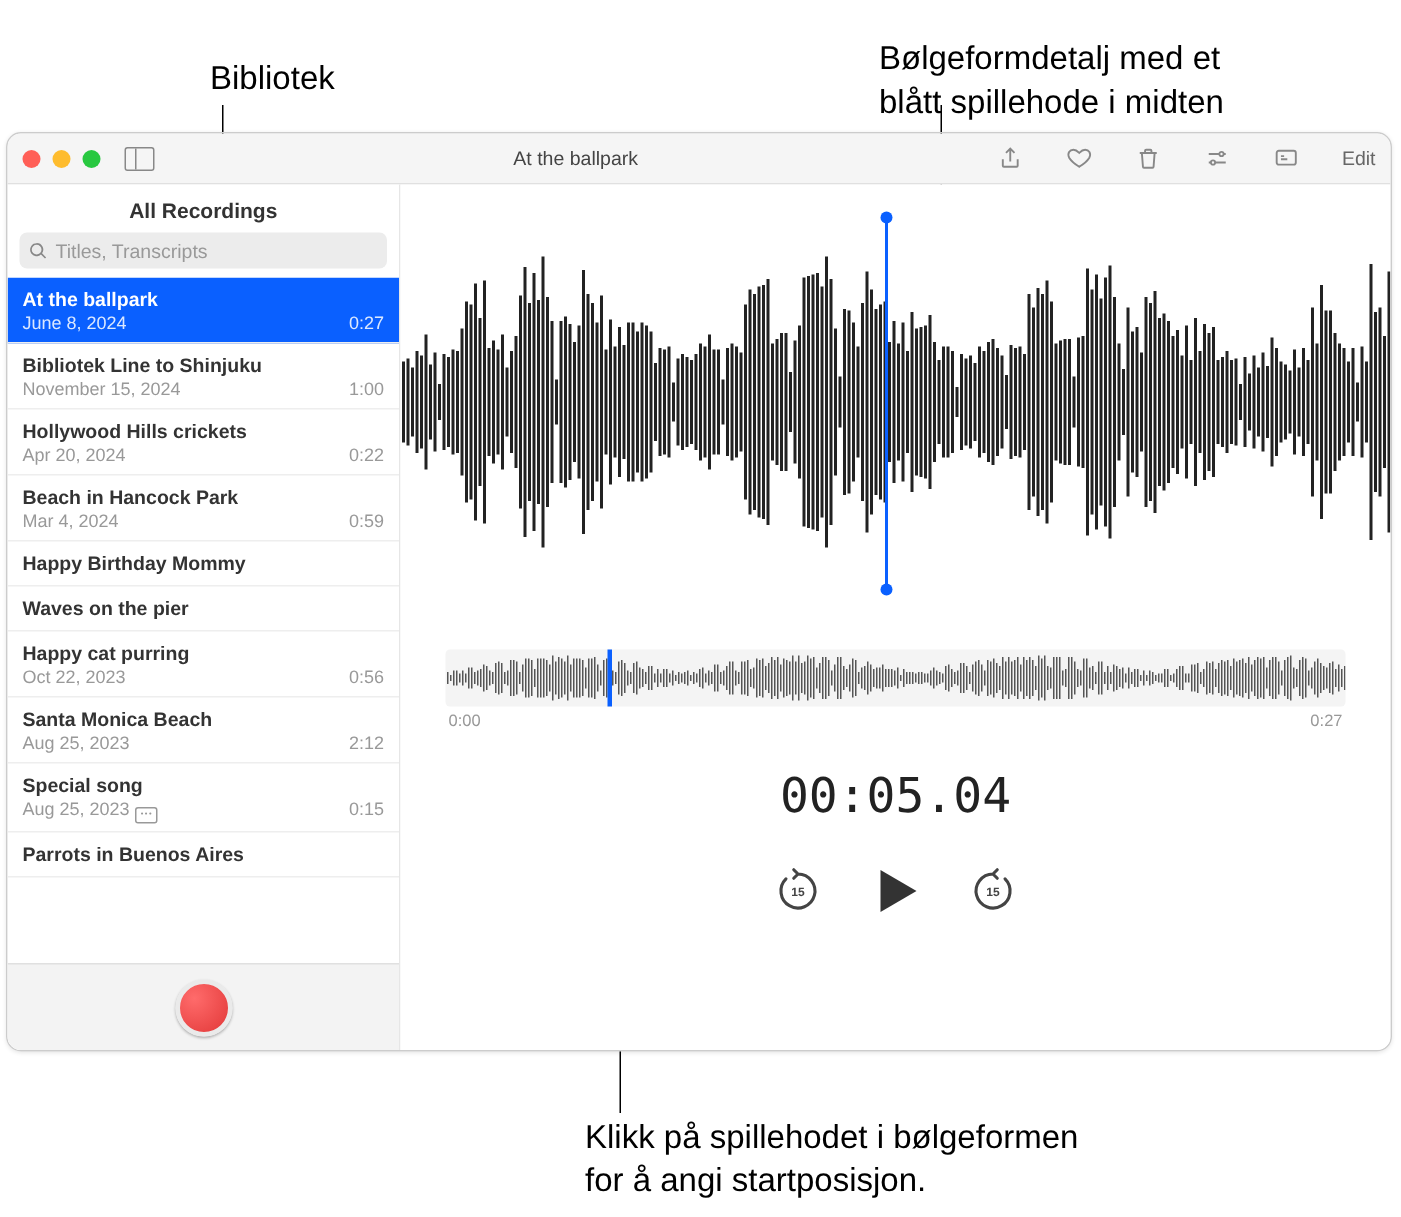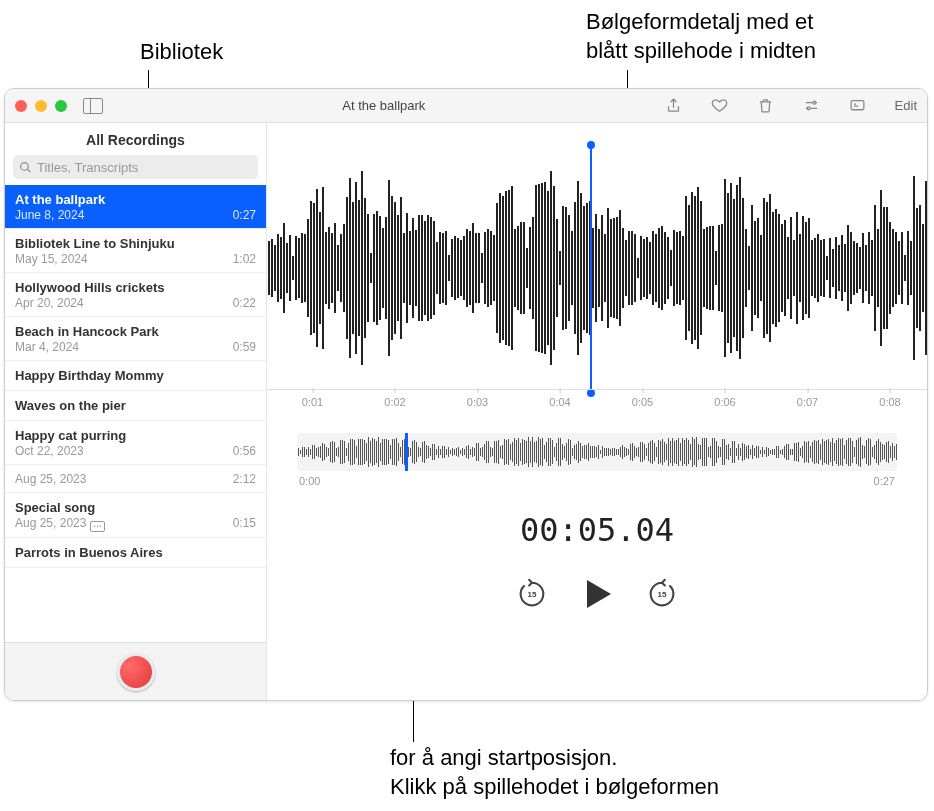--- a/index.html
+++ b/index.html
@@ -204,29 +204,29 @@
   border-bottom:14px solid transparent;
   margin-left:4px;
 }
 </style>
 </head>
 <body>
 
 <div class="callout" style="top:38px; left:140px;">Bibliotek</div>
 <div class="callout-line" style="top:70px; left:148px; width:1px; height:50px;"></div>
 
-<div class="callout" style="top:8px; left:586px;">
+<div class="callout" style="top:25px; left:586px;">
   <div>Bølgeformdetalj med et</div>
   <div>blått spillehode i midten</div>
 </div>
 <div class="callout-line" style="top:70px; left:627px; width:1px; height:68px;"></div>
 
 <div class="callout" style="top:744px; left:390px;">
+  <div>Klikk på spillehodet i bølgeformen</div>
   <div>for å angi startposisjon.</div>
-  <div>Klikk på spillehodet i bølgeformen</div>
 </div>
 <div class="callout-line" style="top:510px; left:413px; width:1px; height:232px;"></div>
 
 <div class="app-window">
   <div class="titlebar">
     <div class="traffic-lights">
       <div class="traffic-light tl-red"></div>
       <div class="traffic-light tl-yellow"></div>
       <div class="traffic-light tl-green"></div>
     </div>
@@ -278,22 +278,22 @@
           <div class="rec-item selected">
             <div class="rec-title">At the ballpark</div>
             <div class="rec-meta">
               <span>June 8, 2024</span>
               <span>0:27</span>
             </div>
           </div>
           <div class="rec-item">
             <div class="rec-title">Bibliotek Line to Shinjuku</div>
             <div class="rec-meta">
-              <span>May 15, 2024</span>
-              <span>1:02</span>
+              <span>November 15, 2024</span>
+              <span>1:00</span>
             </div>
           </div>
           <div class="rec-item">
             <div class="rec-title">Hollywood Hills crickets</div>
             <div class="rec-meta">
               <span>Apr 20, 2024</span>
               <span>0:22</span>
             </div>
           </div>
           <div class="rec-item">
@@ -310,20 +310,21 @@
             <div class="rec-title">Waves on the pier</div>
           </div>
           <div class="rec-item">
             <div class="rec-title">Happy cat purring</div>
             <div class="rec-meta">
               <span>Oct 22, 2023</span>
               <span>0:56</span>
             </div>
           </div>
           <div class="rec-item">
+            <div class="rec-title">Santa Monica Beach</div>
             <div class="rec-meta">
               <span>Aug 25, 2023</span>
               <span>2:12</span>
             </div>
           </div>
           <div class="rec-item">
             <div class="rec-title">Special song</div>
             <div class="rec-meta">
               <span>Aug 25, 2023<span class="rec-badge"></span></span>
               <span>0:15</span>
@@ -560,30 +561,20 @@
             <div class="wbar" style="height: 26.9194px;"></div>
             <div class="wbar" style="height: 73.6818px;"></div>
             <div class="wbar" style="height: 54.3441px;"></div>
             <div class="wbar" style="height: 184.418px;"></div>
             <div class="wbar" style="height: 120.994px;"></div>
             <div class="wbar" style="height: 125.639px;"></div>
             <div class="wbar" style="height: 88.3281px;"></div>
             <div class="wbar" style="height: 174.813px;"></div>
           </div>
         <div class="playhead" id="playhead-detail" style="left: 49%;"></div>
-        <div class="time-ticks" id="time-ticks">
-            <div class="time-tick" style="left: 6.25%;">0:01</div>
-            <div class="time-tick" style="left: 18.75%;">0:02</div>
-            <div class="time-tick" style="left: 31.25%;">0:03</div>
-            <div class="time-tick" style="left: 43.75%;">0:04</div>
-            <div class="time-tick" style="left: 56.25%;">0:05</div>
-            <div class="time-tick" style="left: 68.75%;">0:06</div>
-            <div class="time-tick" style="left: 81.25%;">0:07</div>
-            <div class="time-tick" style="left: 93.75%;">0:08</div>
-          </div>
       </div>
 
       <div class="overview-area">
         <div class="overview-wave" id="wave-overview">
           <div class="obar" style="height: 8.00127px;"></div>
             <div class="obar" style="height: 4.49474px;"></div>
             <div class="obar" style="height: 9.24008px;"></div>
             <div class="obar" style="height: 9.51311px;"></div>
             <div class="obar" style="height: 6.2753px;"></div>
             <div class="obar" style="height: 10.3612px;"></div>

